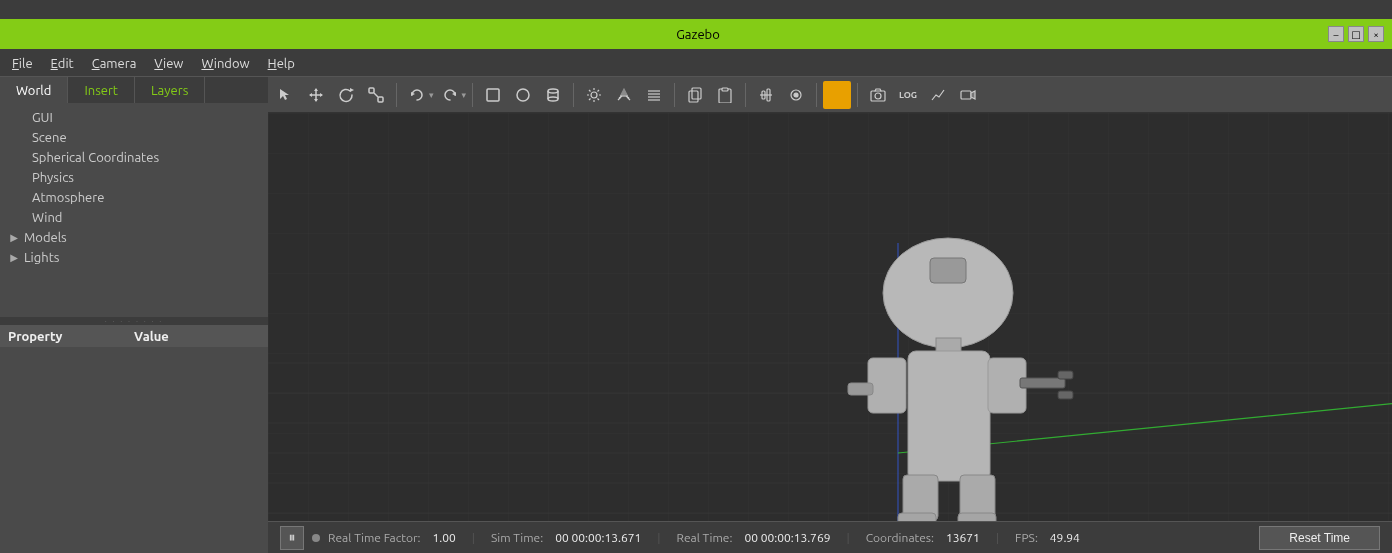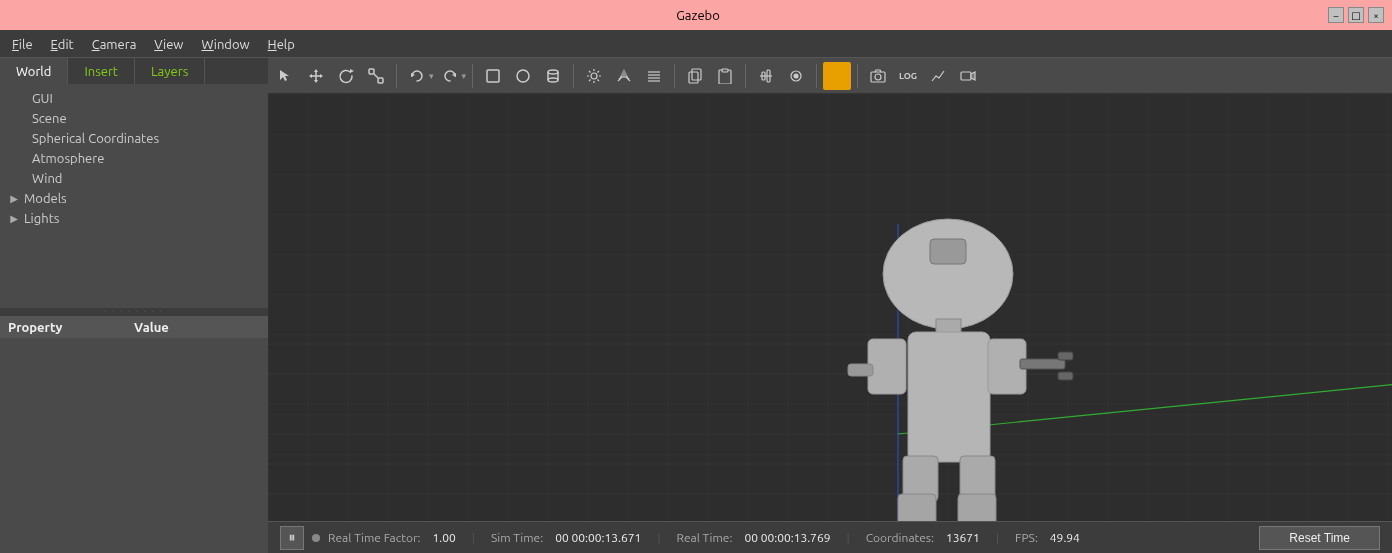--- a/index.html
+++ b/index.html
@@ -10,27 +10,28 @@
       font-family: 'Ubuntu', 'DejaVu Sans', Arial, sans-serif;
       font-size: 13px;
       color: #ddd;
       overflow: hidden;
       display: flex;
       flex-direction: column;
     }
 
     
     .title-bar {
-      background: #fca5a5;
+      background: #84cc16;
       height: 30px;
       display: flex;
       align-items: center;
       justify-content: space-between;
       padding: 0 8px;
       flex-shrink: 0;
+      margin-top: 19px;
     }
     .title-bar-title {
       color: #000;
       font-size: 13px;
       font-weight: normal;
       flex: 1;
       text-align: center;
     }
     .title-bar-controls {
       display: flex;
@@ -292,20 +293,24 @@
         <span class="tree-arrow"></span>
         <span>GUI</span>
       </div>
       <div class="tree-item">
         <span class="tree-arrow"></span>
         <span>Scene</span>
       </div>
       <div class="tree-item">
         <span class="tree-arrow"></span>
         <span>Spherical Coordinates</span>
+      </div>
+      <div class="tree-item">
+        <span class="tree-arrow"></span>
+        <span>Physics</span>
       </div>
       <div class="tree-item">
         <span class="tree-arrow"></span>
         <span>Atmosphere</span>
       </div>
       <div class="tree-item">
         <span class="tree-arrow"></span>
         <span>Wind</span>
       </div>
       <div class="tree-item expandable">

